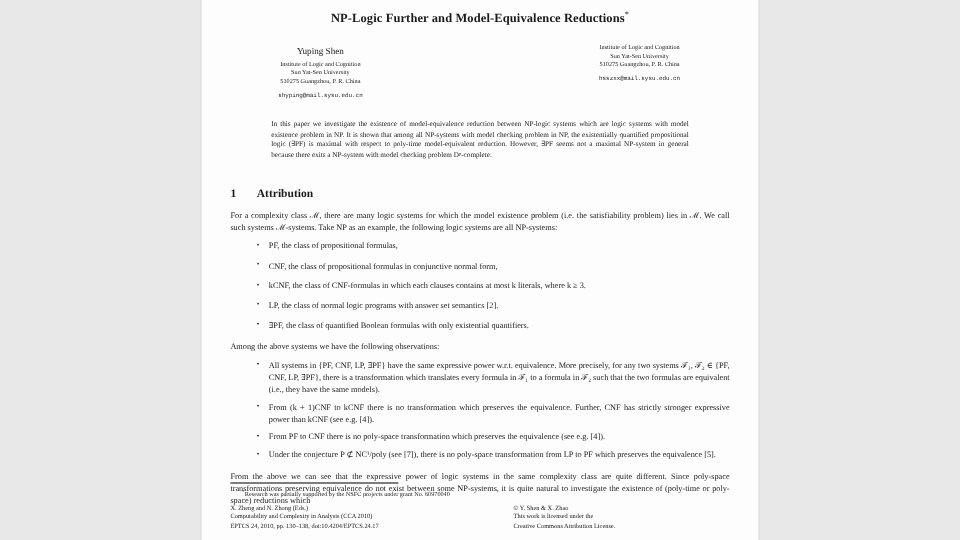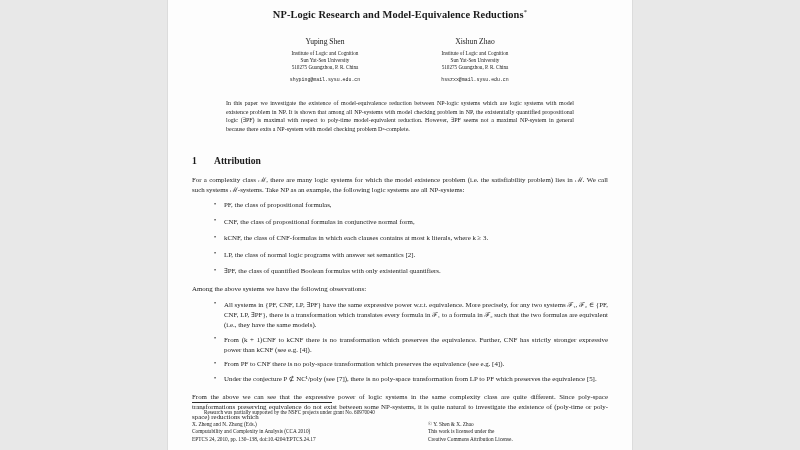--- a/index.html
+++ b/index.html
@@ -42,21 +42,21 @@
   }
   .title .fn-mark {
     font-weight: normal;
     font-size: 7px;
     vertical-align: super;
   }
 
   
   .authors {
     display: flex;
-    justify-content: center;
+    justify-content: space-between;
     margin-top: 15px;
   }
   .author-col {
     width: 150px;
     text-align: center;
   }
   .author-name {
     font-size: 7.6px;
     line-height: 11px;
     margin-bottom: 3px;
@@ -162,33 +162,32 @@
   .footer-col.right { width: 180px; }
   .footer-line { white-space: nowrap; }
 </style>
 </head>
 <body>
 
 <div class="page">
 <div class="page-inner">
 
   <div class="title">
-    <span>NP-Logic Research and Model-Equivalence Reductions</span><span class="fn-mark">*</span>
+    <span>NP-Logic Further and Model-Equivalence Reductions</span><span class="fn-mark">*</span>
   </div>
 
   <div class="authors">
     <div class="author-col">
       <div class="author-name">Yuping Shen</div>
       <div class="affil-line">Institute of Logic and Cognition</div>
       <div class="affil-line">Sun Yat-Sen University</div>
       <div class="affil-line">510275 Guangzhou, P. R. China</div>
       <div class="email">shyping@mail.sysu.edu.cn</div>
     </div>
     <div class="author-col">
-      <div class="author-name">Xishun Zhao</div>
       <div class="affil-line">Institute of Logic and Cognition</div>
       <div class="affil-line">Sun Yat-Sen University</div>
       <div class="affil-line">510275 Guangzhou, P. R. China</div>
       <div class="email">hsszxx@mail.sysu.edu.cn</div>
     </div>
   </div>
 
   <div class="abstract">
     <p>In this paper we investigate the existence of model-equivalence reduction between NP-logic systems which are logic systems with model existence problem in NP. It is shown that among all NP-systems with model checking problem in NP, the existentially quantified propositional logic (∃PF) is maximal with respect to poly-time model-equivalent reduction. However, ∃PF seems not a maximal NP-system in general because there exits a NP-system with model checking problem Dᵖ-complete.</p>
   </div>

